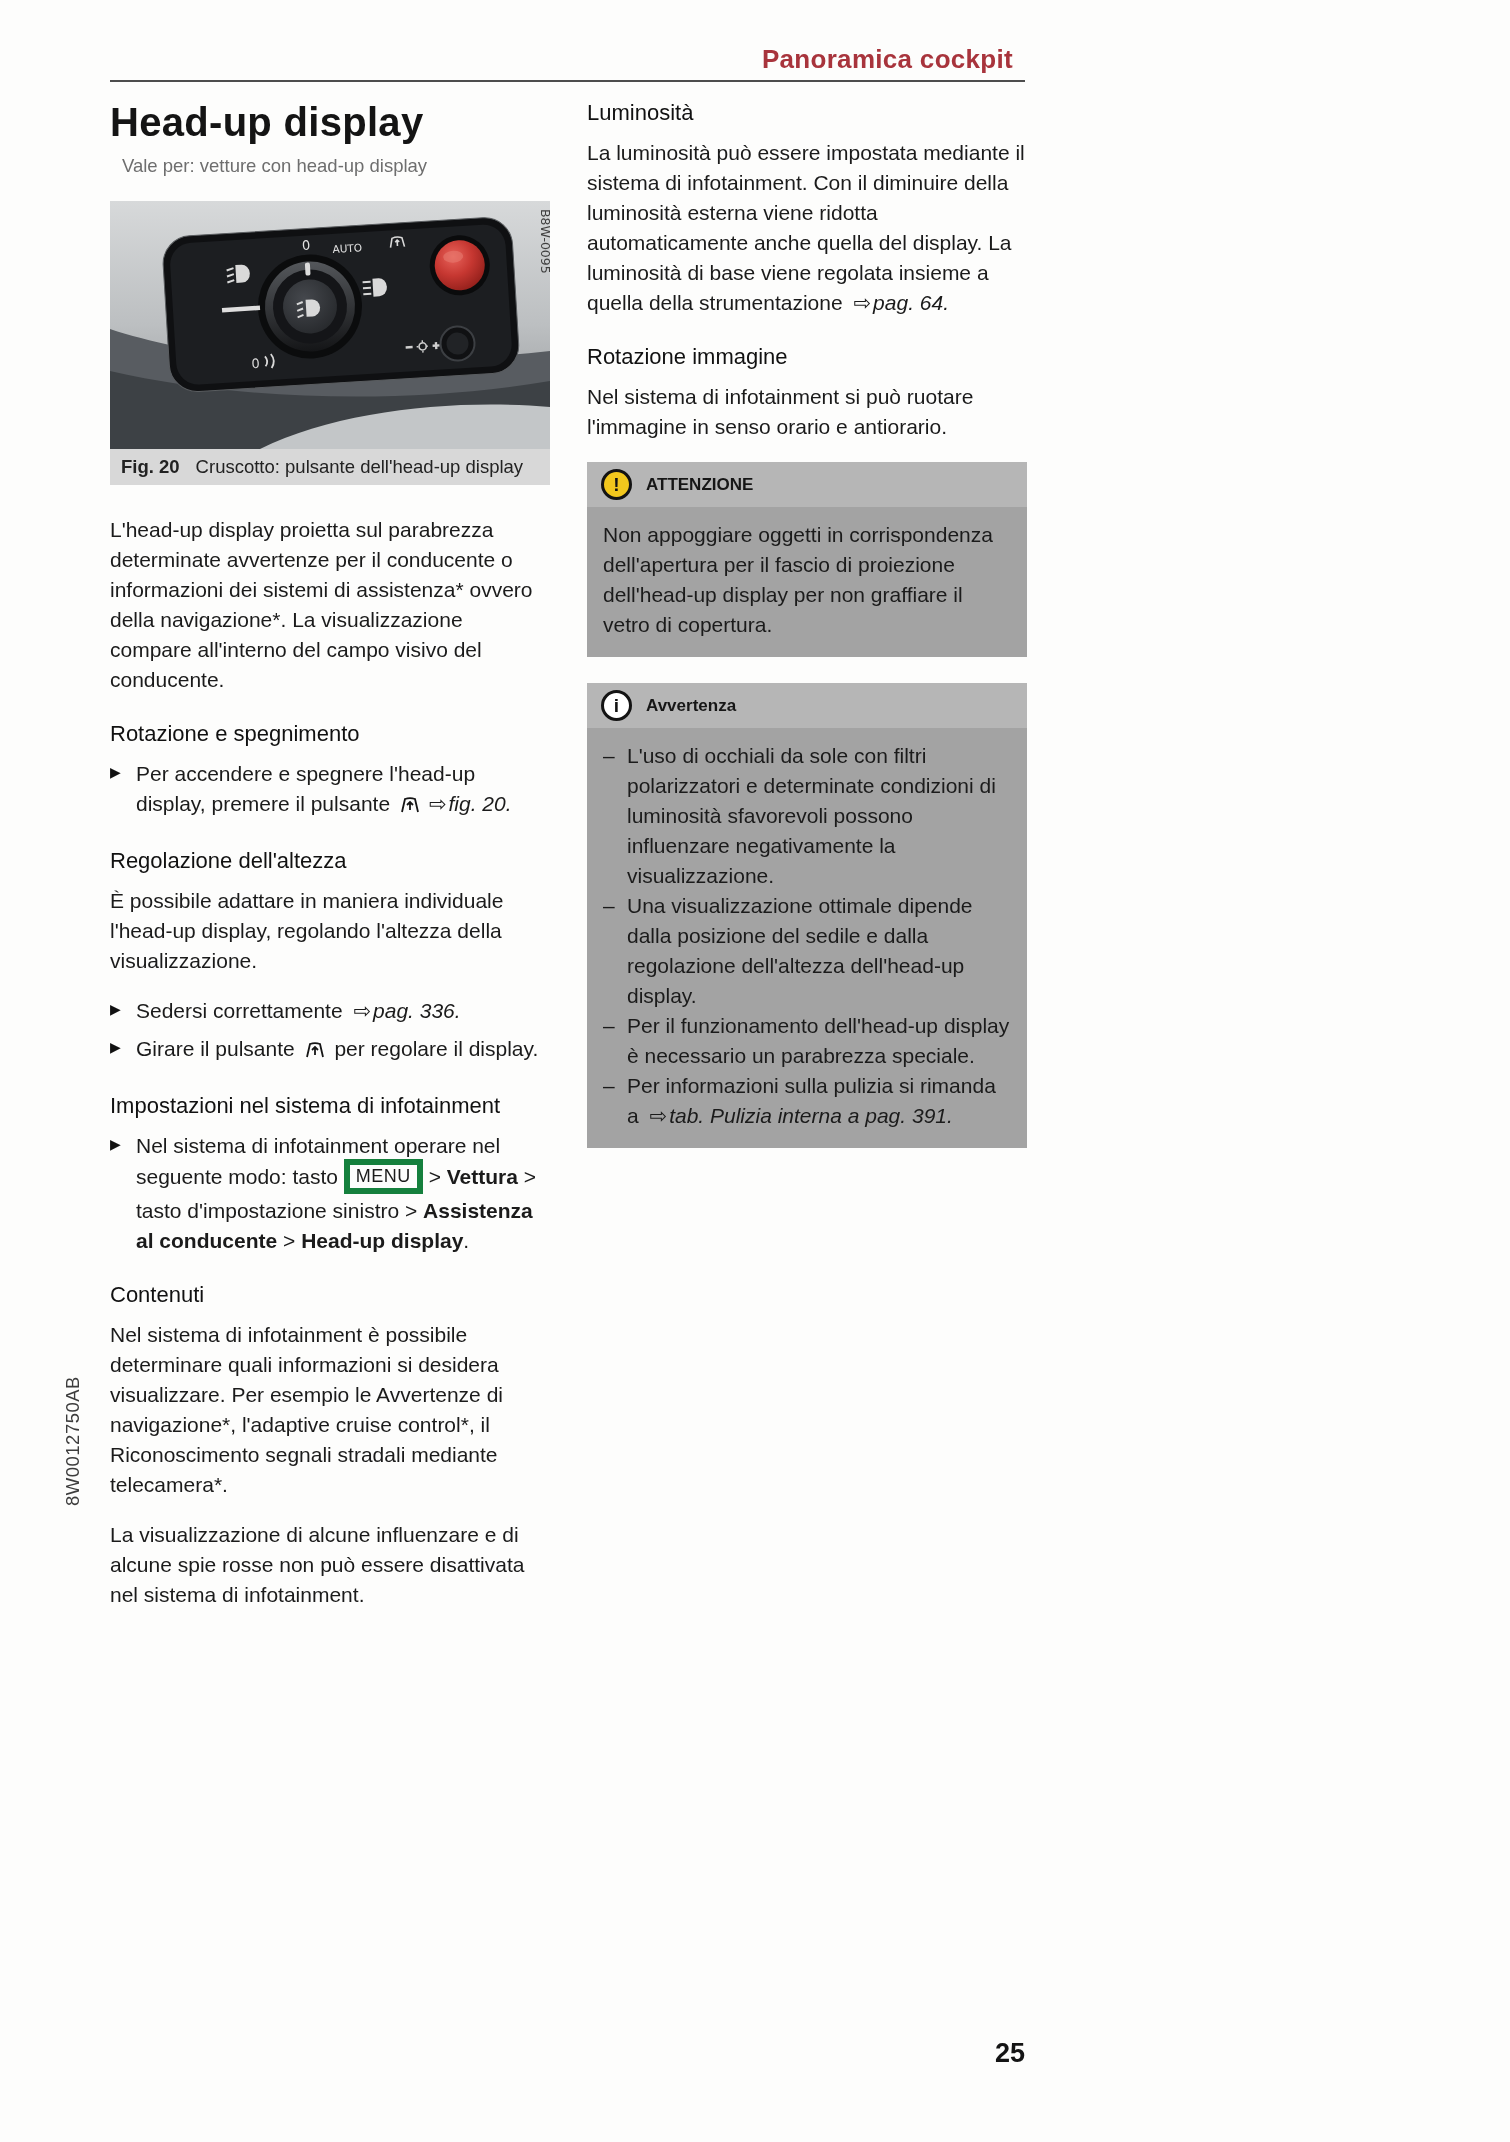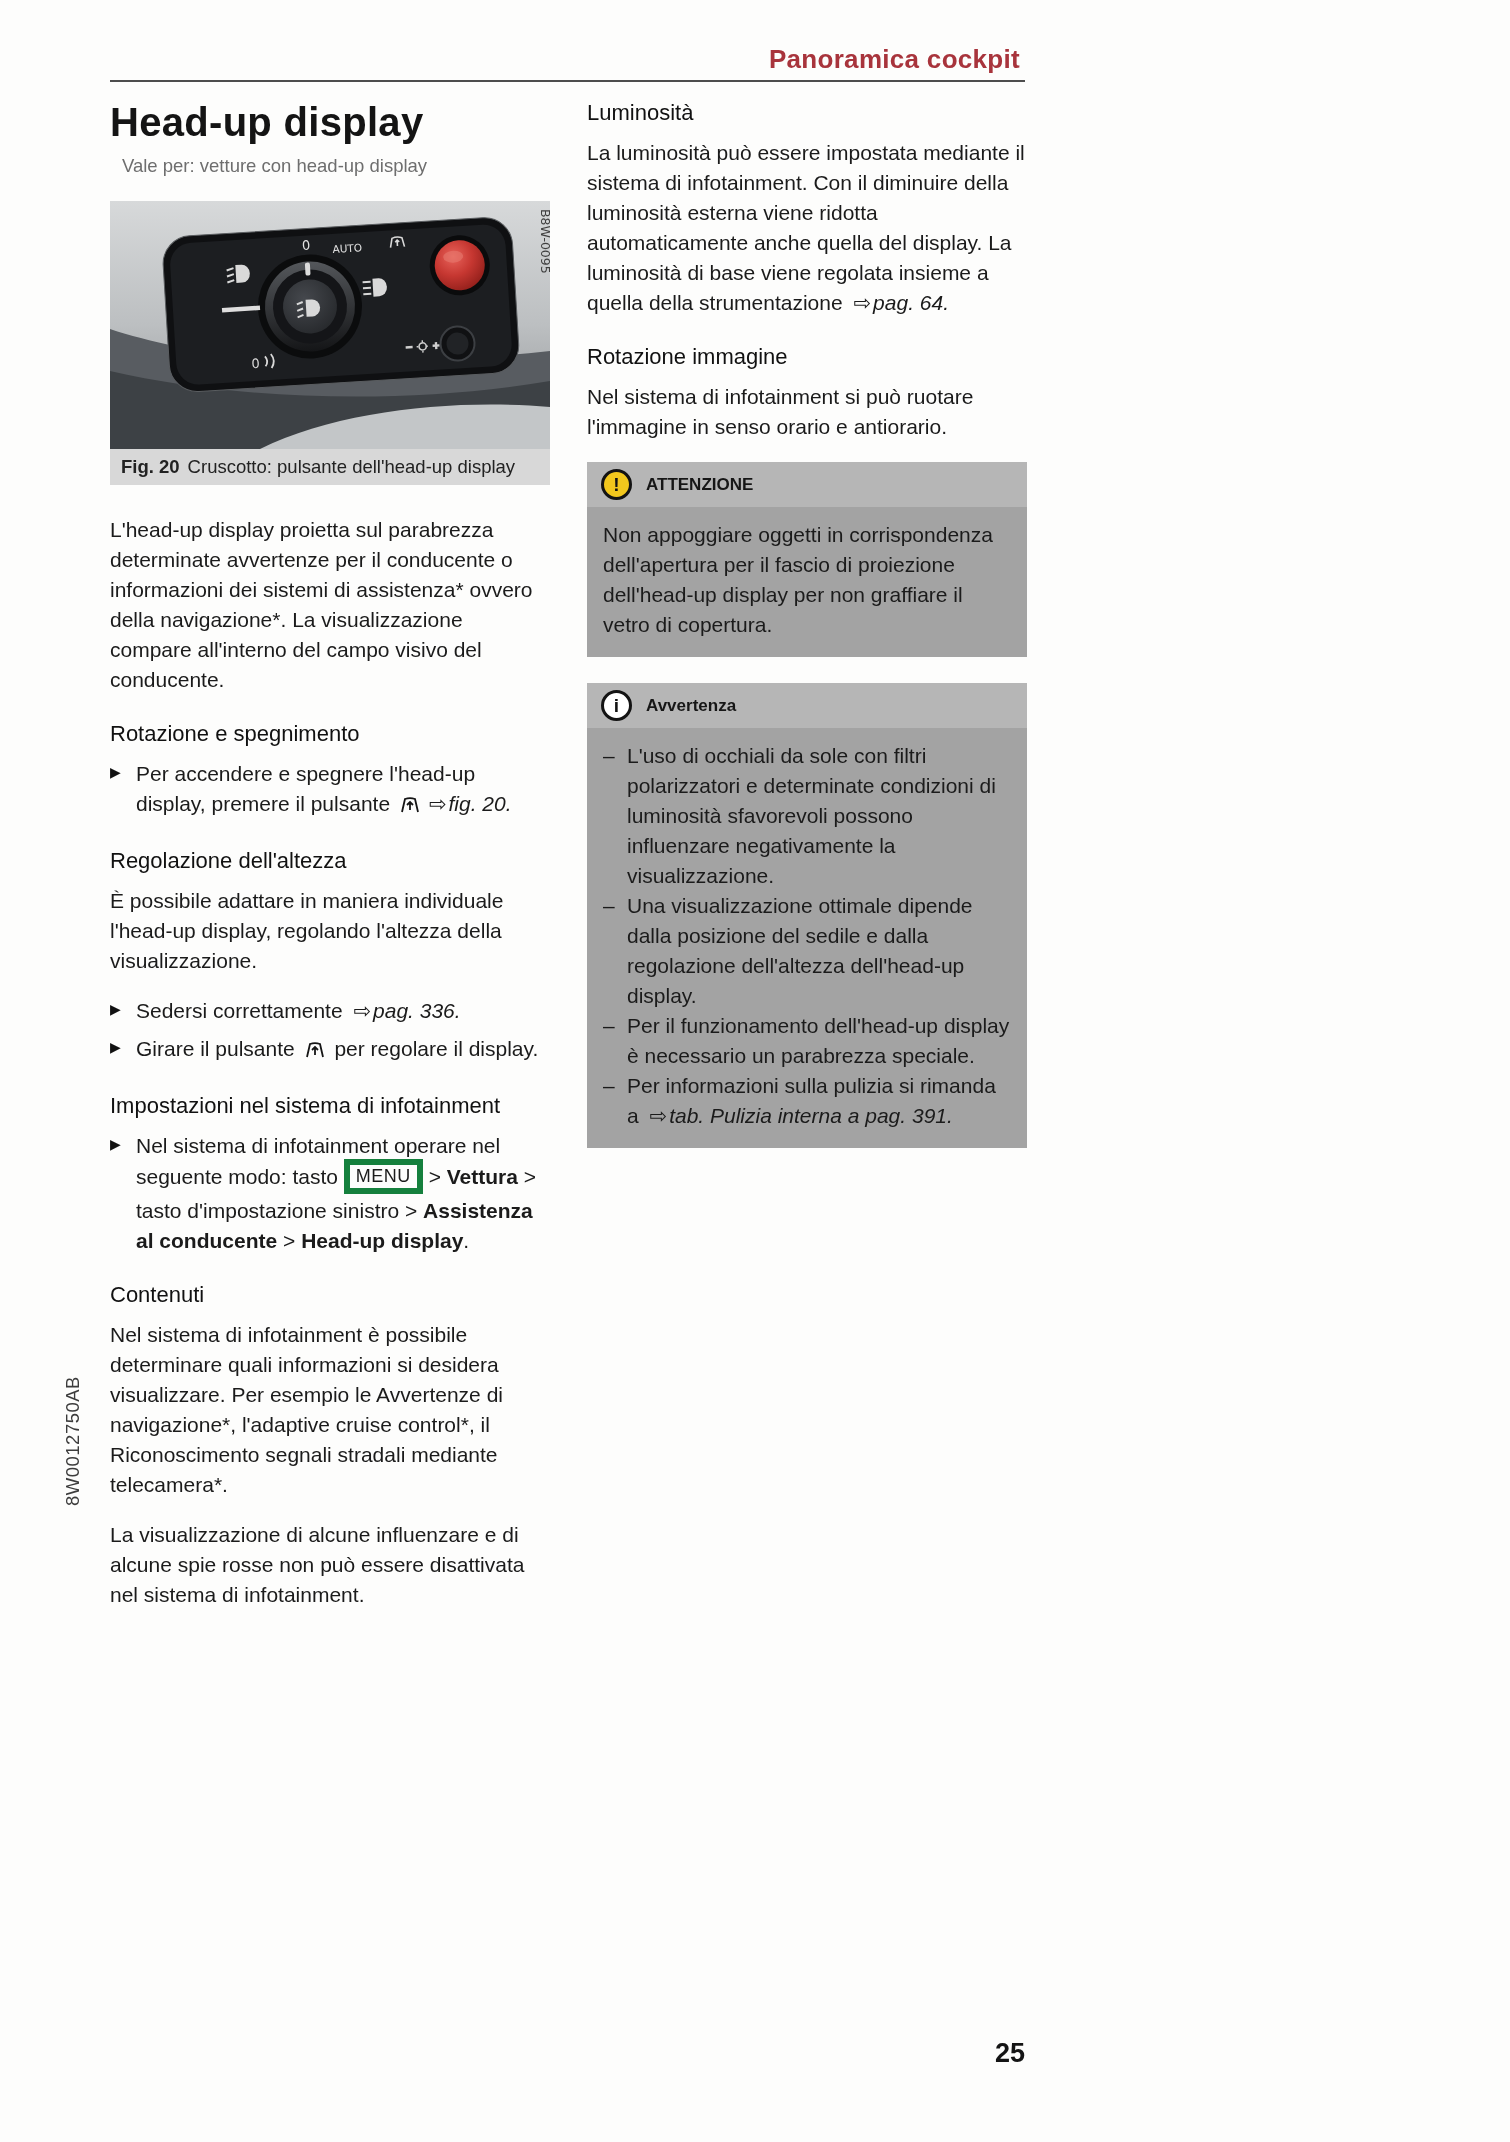--- a/index.html
+++ b/index.html
@@ -5,36 +5,36 @@
 <style>
   :root{ --accent:#a8343c; --warn-bg:#f2c71d; }
   *{ box-sizing:border-box; }
   html,body{ margin:0; padding:0; background:#ffffff; }
   .page{
     position:relative; width:1510px; height:2142px; background:#fdfdfc;
     font-family:"Liberation Sans", sans-serif; color:#1b1b1b; overflow:hidden;
   }
   
   .running-head{
-    position:absolute; top:44px; left:105px; width:915px; text-align:right;
+    position:absolute; top:44px; left:98px; width:915px; text-align:right;
     font-size:26px; font-weight:bold; color:var(--accent,#a8343c); letter-spacing:.3px;
   }
   .head-rule{ position:absolute; top:80px; left:110px; width:915px; height:2px; background:#4d4d4d; }
 
   .col-left { position:absolute; left:110px; top:100px; width:440px; }
   .col-right{ position:absolute; left:587px; top:100px; width:440px; }
 
   .title{ font-size:40px; font-weight:bold; color:#141414; letter-spacing:.3px; margin:0 0 10px; }
   .applies{ font-size:18.5px; color:#6e6e6e; margin:0 12px 24px; }
 
   .figure{ margin:0 0 30px; }
   .fig-photo{ display:block; }
   .fig-caption{
     background:#d8d8d8; padding:7px 11px; font-size:18.5px; color:#222;
-    display:flex; gap:8px; align-items:flex-end;
+    display:flex; gap:16px; align-items:flex-end;
   }
   .fig-caption b{ font-weight:bold; }
 
   p.body, .step, .dash-item{ font-size:21px; line-height:30px; color:#1b1b1b; }
   p.body{ margin:0 0 20px; }
   h3.sec{ font-size:22px; font-weight:normal; color:#111; margin:26px 0 12px; }
   h3.sec.first{ margin-top:0; }
 
   .steps{ margin:0 0 6px; }
   .step{ position:relative; padding-left:26px; margin:0 0 8px; }

